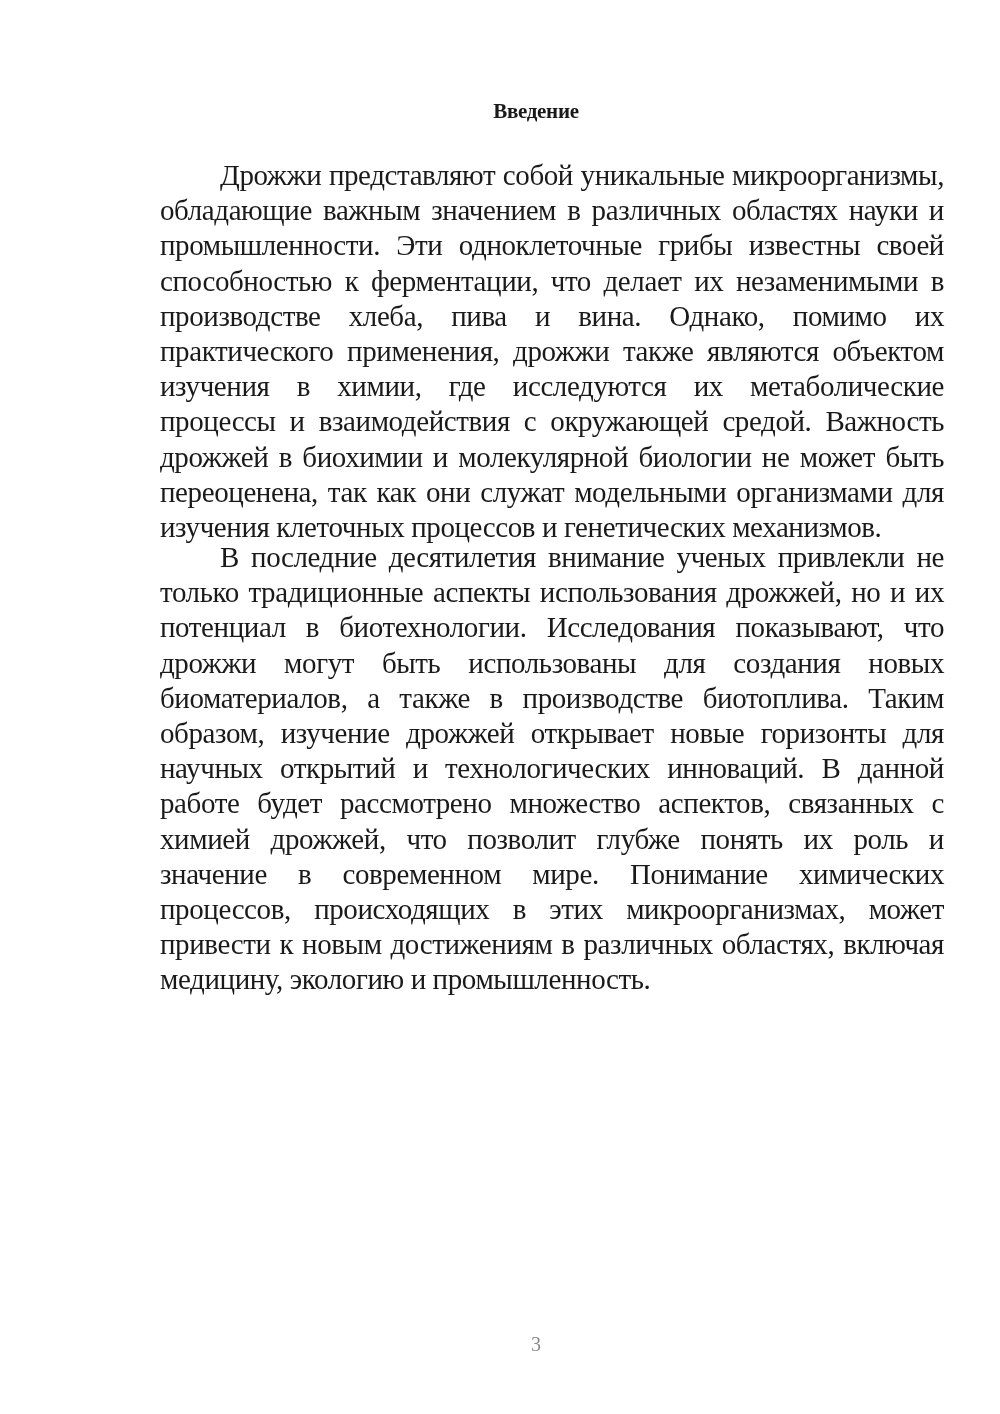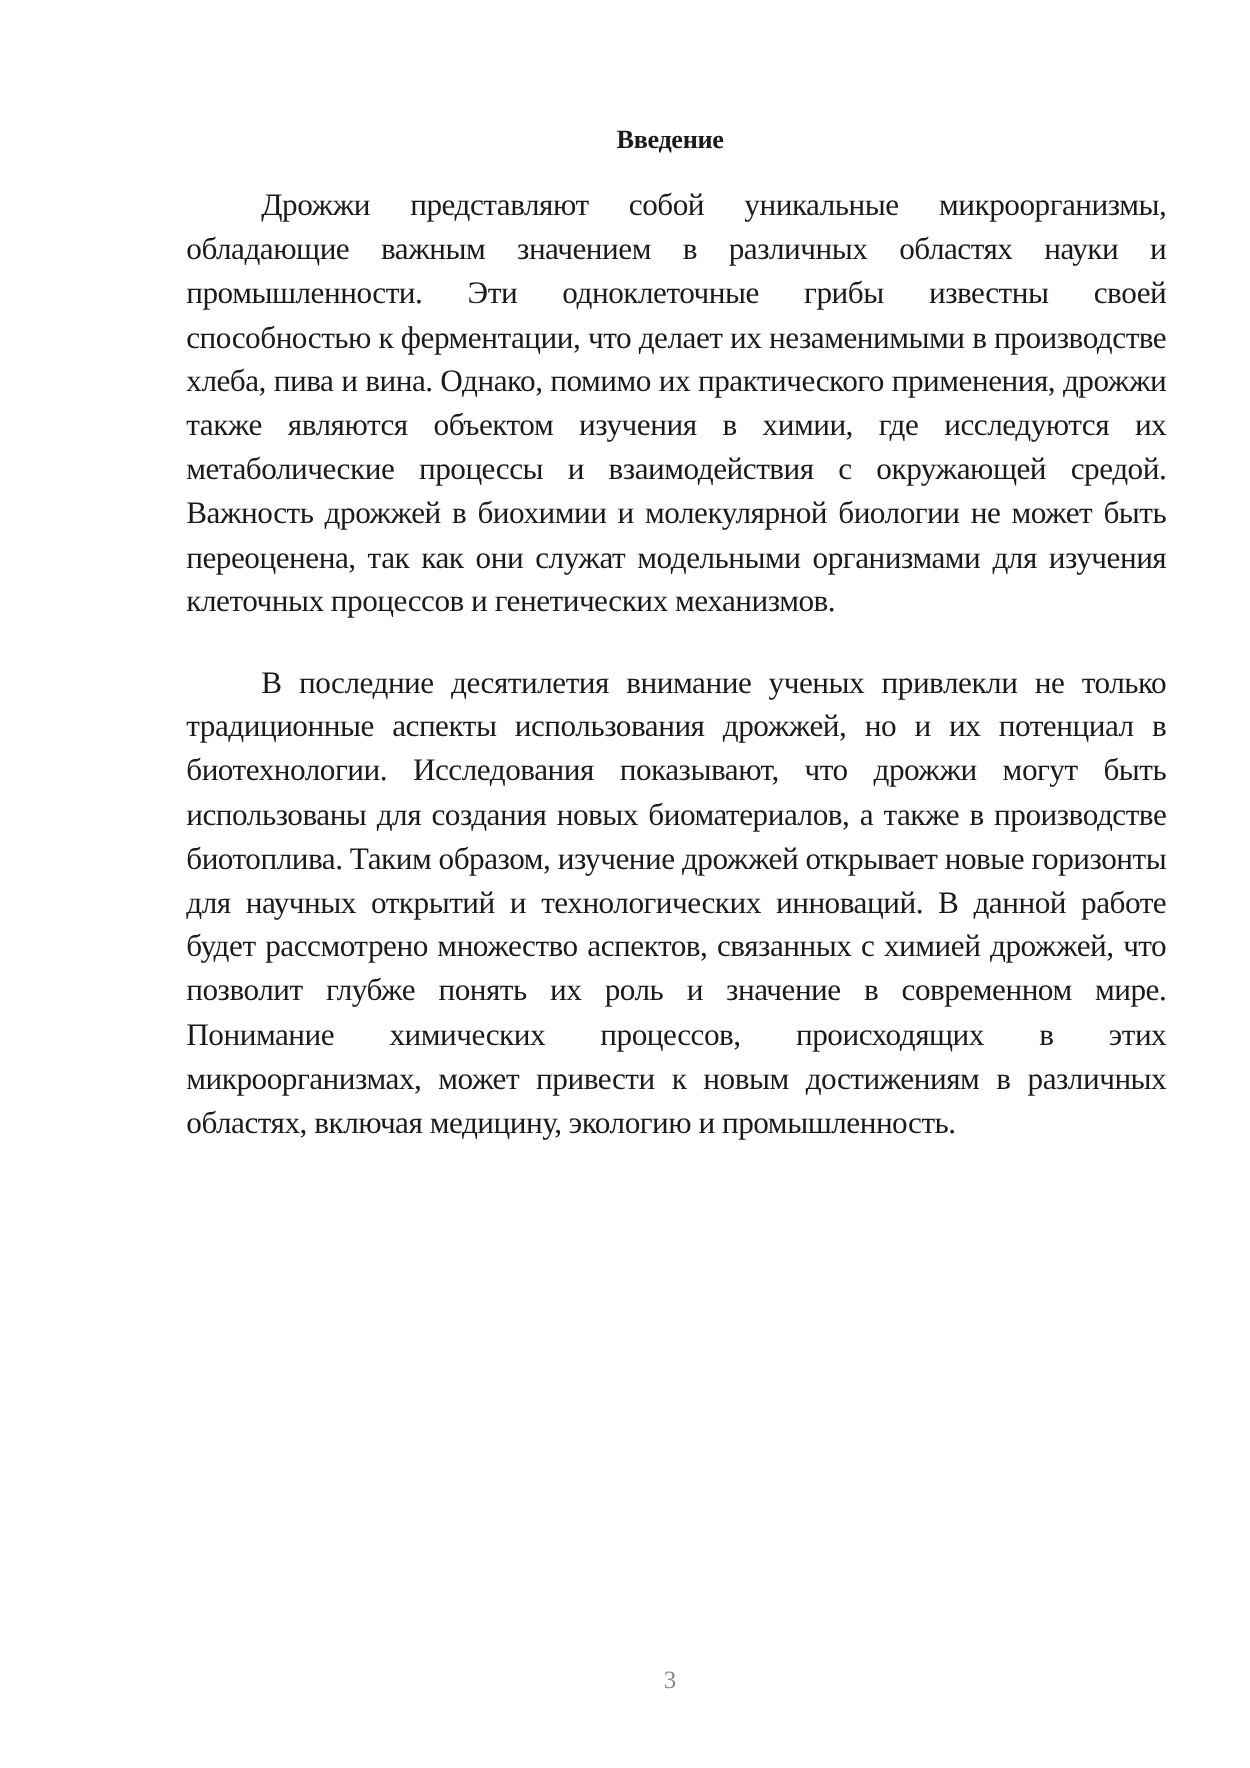--- a/index.html
+++ b/index.html
@@ -26,22 +26,22 @@
       top: 97px;
       left: 0;
       width: 1072px;
       text-align: center;
       font-weight: bold;
       font-size: 21px;
       line-height: 28px;
       letter-spacing: -0.3px;
     }
     .para {
-      margin: 5px;
-      font-size: 25px;
+      margin: 16px;
+      font-size: 29px;
       line-height: 35.2px;
       text-align: justify;
       text-indent: 60px;
       letter-spacing: -0.4px;
       word-spacing: 0px;
     }
     .p1 { position: absolute; top: 142px; left: 144px; width: 784px; }
     .p2 { position: absolute; top: 524px; left: 144px; width: 784px; }
     .page-number {
       position: absolute;

